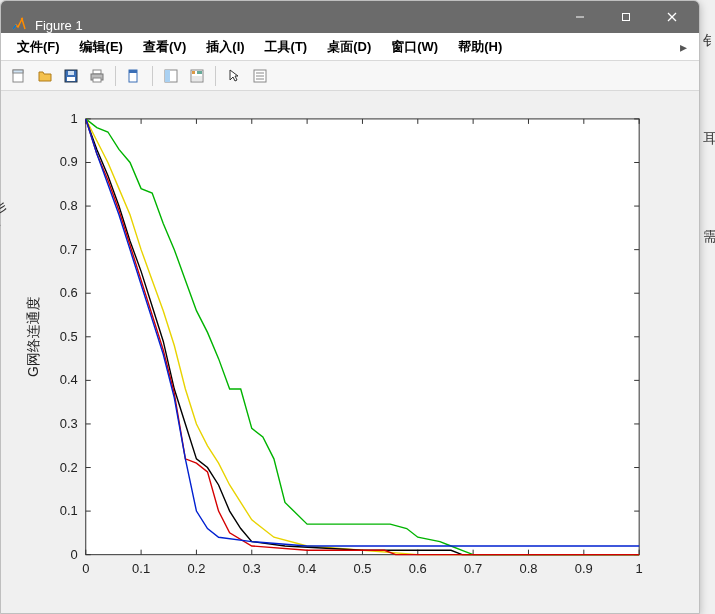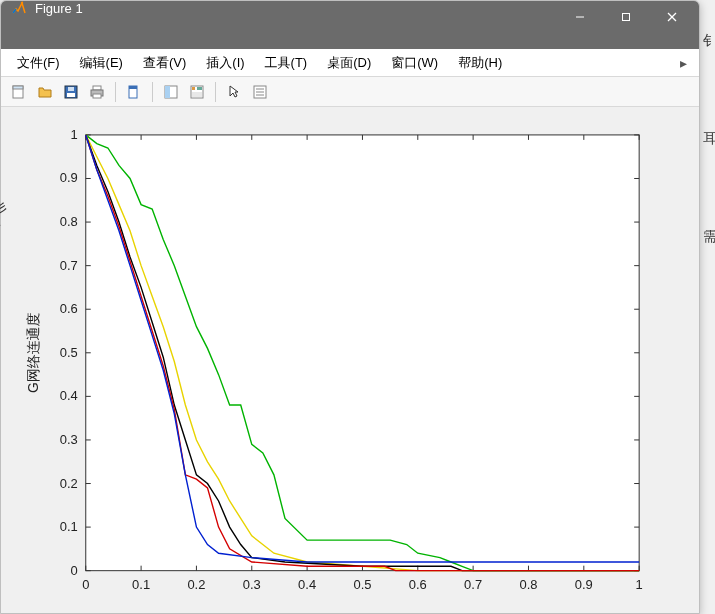--- a/index.html
+++ b/index.html
@@ -17,25 +17,25 @@
     height: 614px;
     background: #fff;
     border: 1px solid #bfbfbf;
     border-radius: 6px 6px 0 0;
     box-shadow: 0 2px 8px rgba(0,0,0,0.25);
     display: flex;
     flex-direction: column;
     overflow: hidden;
   }
   .titlebar {
-    height: 48px;
+    height: 32px;
     background: #6b6b6b;
     color: #fff;
     display: flex;
-    align-items: flex-start;
+    align-items: flex-end;
     padding: 0 4px 0 10px;
     flex-shrink: 0;
   }
   .titlebar .app-icon {
     width: 16px; height: 16px;
     margin-right: 8px;
     display: inline-flex;
     align-items: center;
     justify-content: center;
   }
@@ -62,20 +62,21 @@
     border-bottom: 1px solid #d9d9d9;
     display: flex;
     align-items: center;
     padding: 0 6px;
     flex-shrink: 0;
   }
   .menubar .menu-item {
     padding: 4px 10px;
     cursor: pointer;
     font-size: 13px;
+    font-weight: bold;
   }
   .menubar .spacer { flex: 1; }
   .menubar .menu-arrow {
     padding: 2px 6px;
     cursor: pointer;
     font-size: 14px;
     color: #555;
   }
   .toolbar {
     height: 30px;

